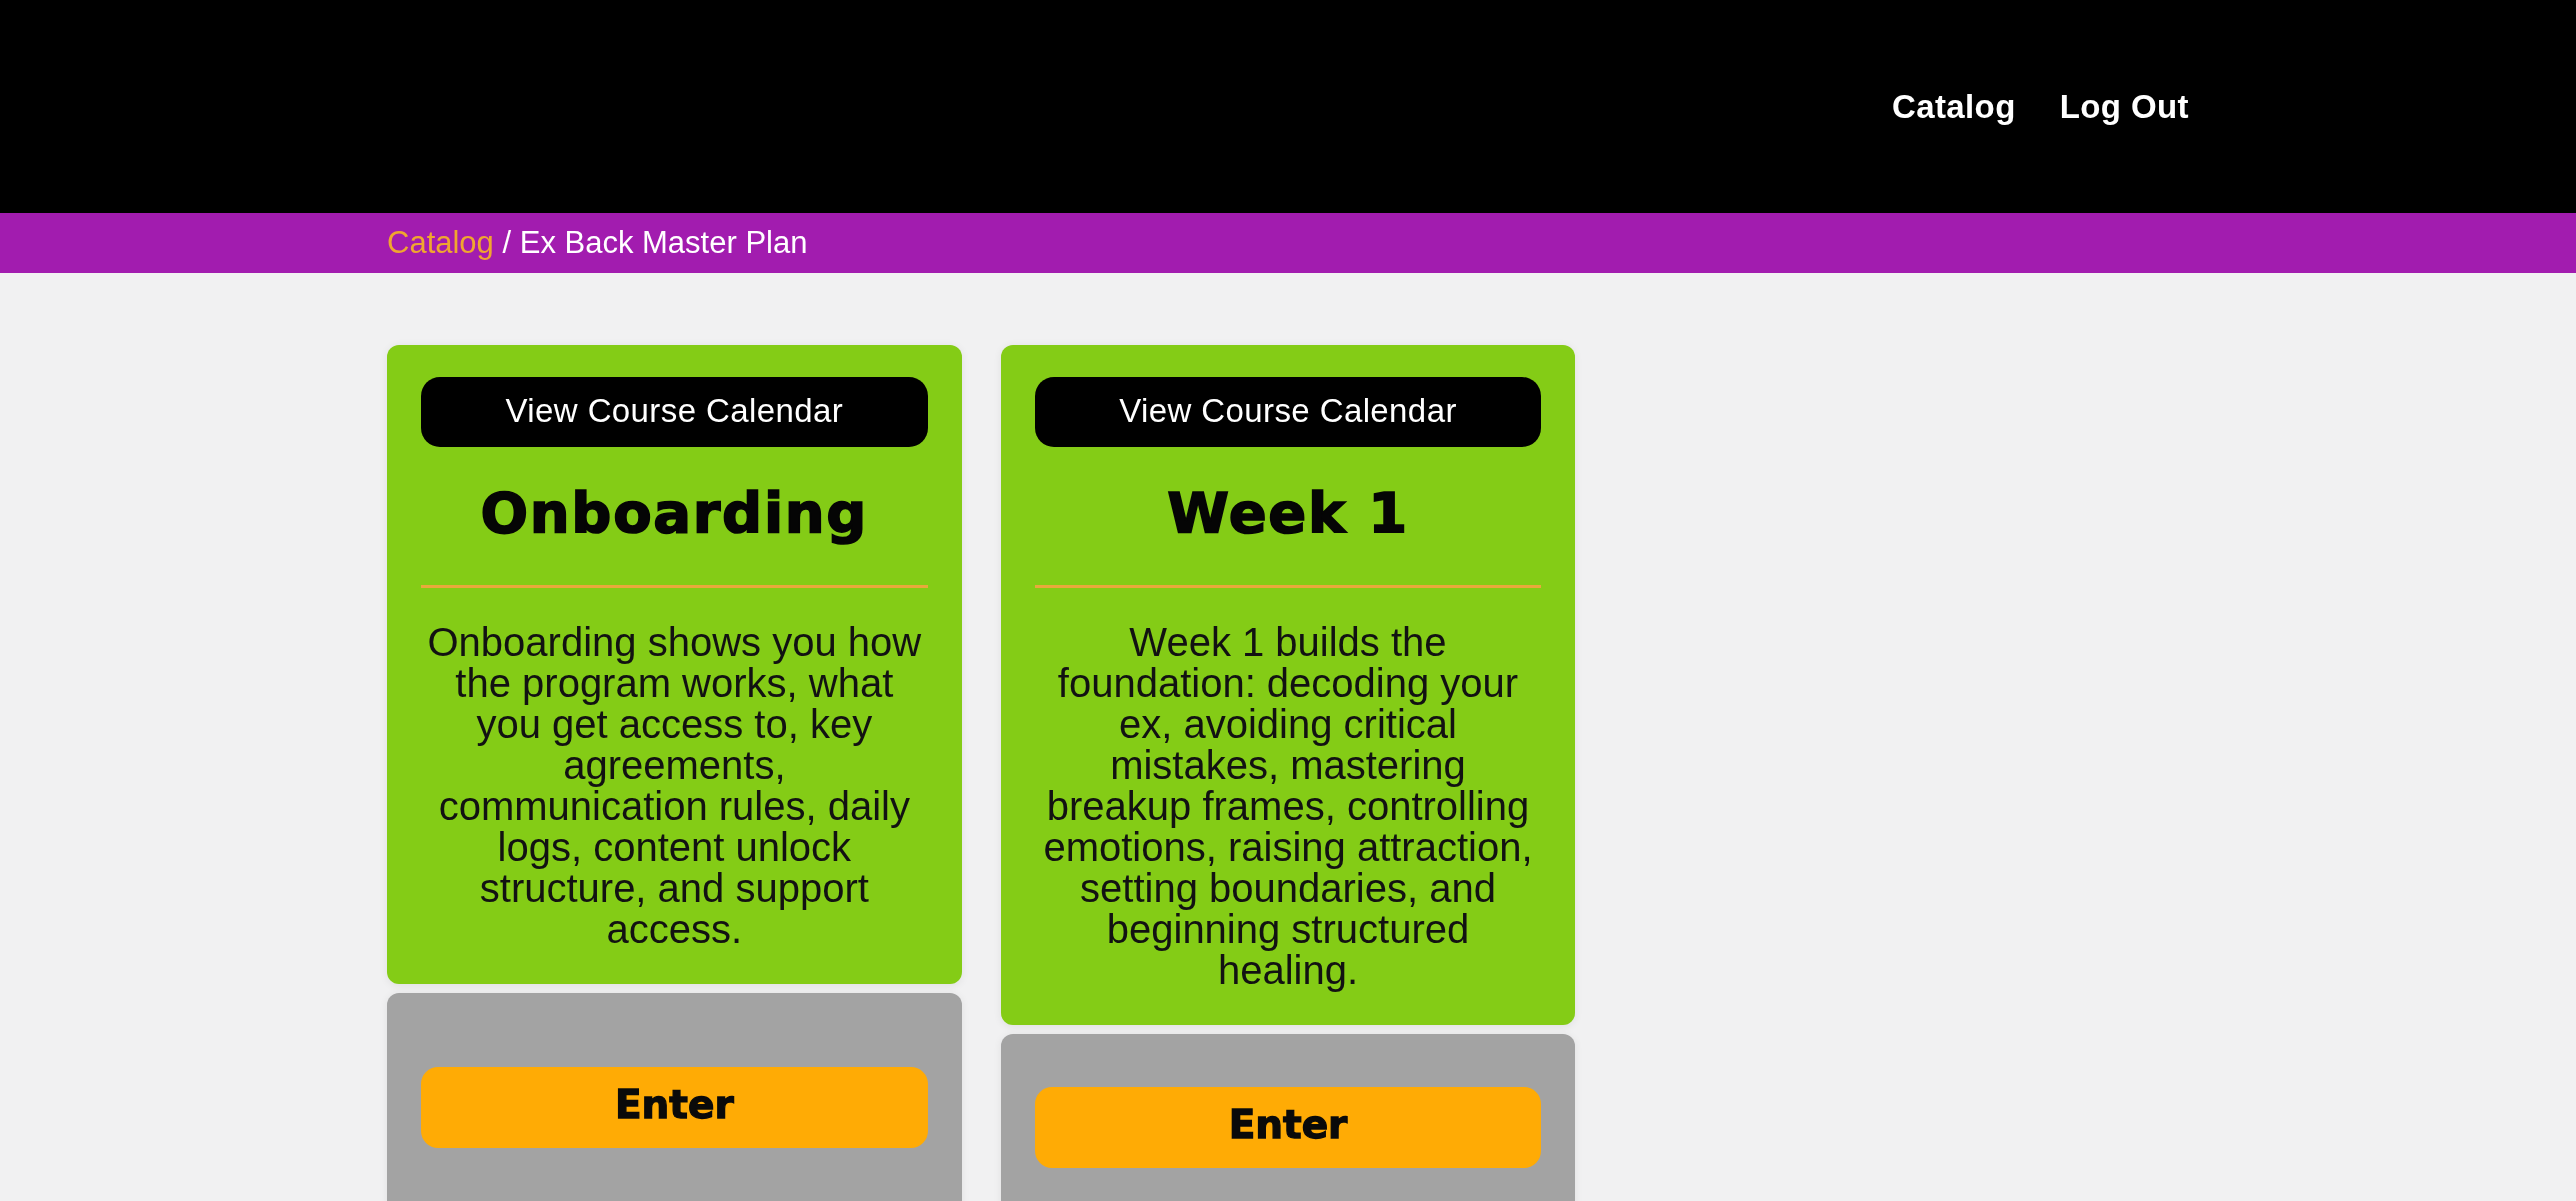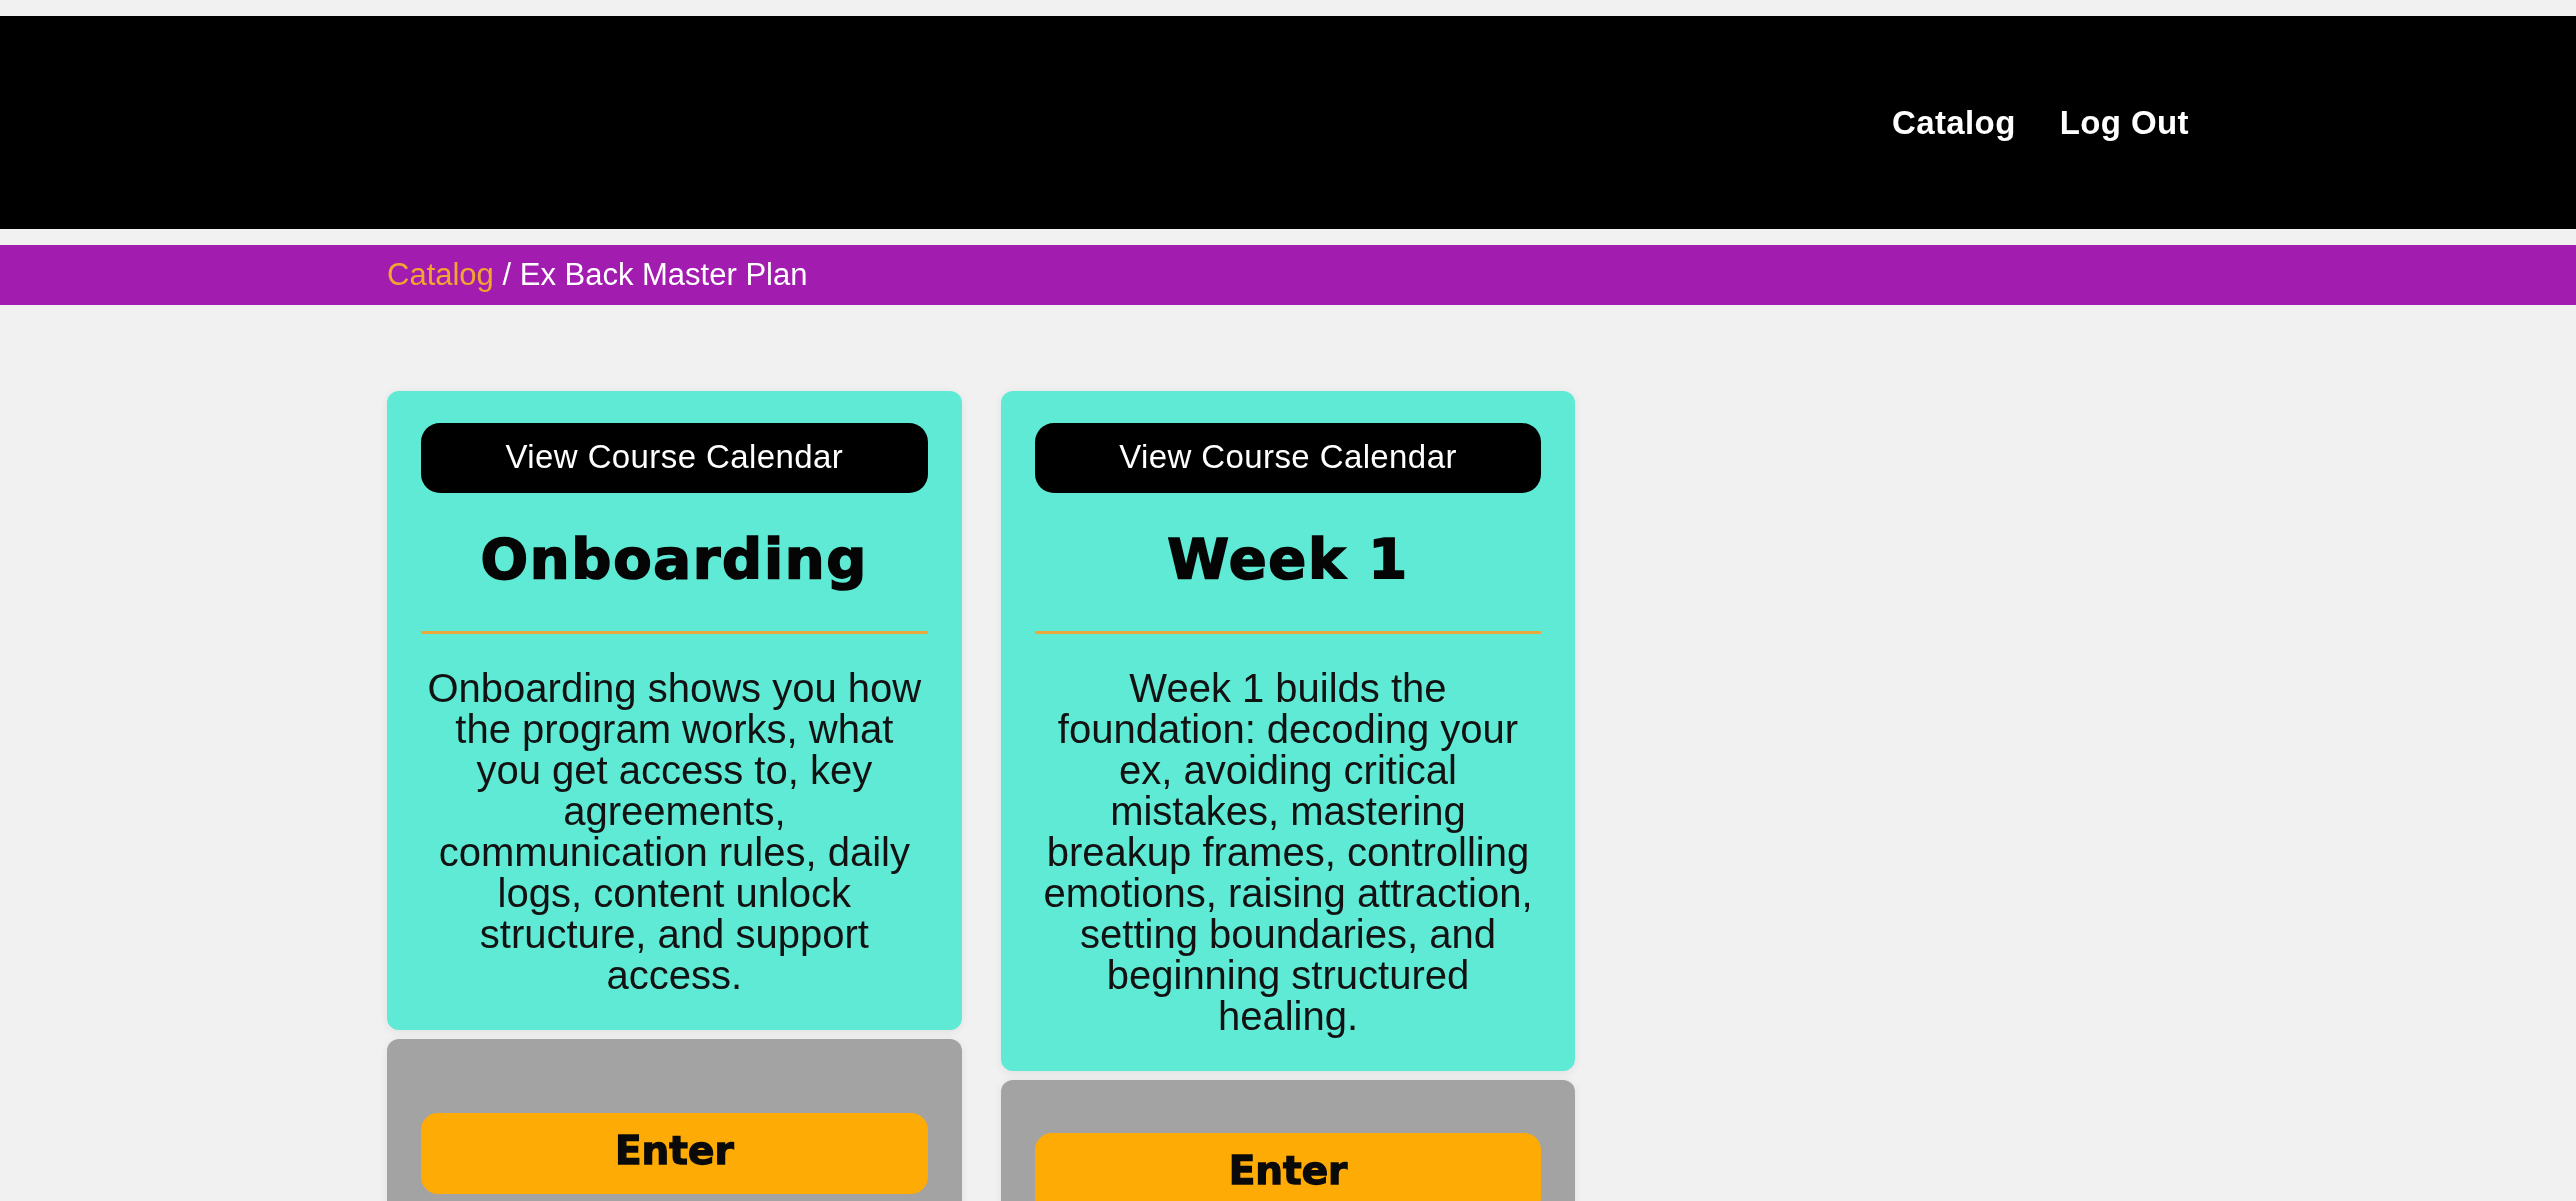--- a/index.html
+++ b/index.html
@@ -7,22 +7,22 @@
   html, body {
     width: 2576px;
     height: 1202px;
     overflow: hidden;
     background: #f1f1f2;
     font-family: "Liberation Sans", sans-serif;
   }
 
   .container {
     width: 1850px;
-    margin: 16px auto;
-    padding: 14px 24px;
+    margin: 0 auto;
+    padding: 0 24px;
   }
 
   
   .site-header {
     height: 213px;
     background: #000000;
   }
   .site-header .container {
     height: 100%;
     display: flex;
@@ -73,21 +73,21 @@
     align-items: stretch;
   }
 
   .course-card {
     display: flex;
     flex-direction: column;
     gap: 8.5px;
   }
 
   .card-body {
-    background: #5eead4;
+    background: #84cc16;
     border-radius: 12px;
     box-shadow: 0 1.7px 8.5px rgba(0,0,0,0.07);
     padding: 32px 34px 34px;
     text-align: center;
   }
 
   .calendar-btn {
     display: block;
     width: 100%;
     background: #000000;

